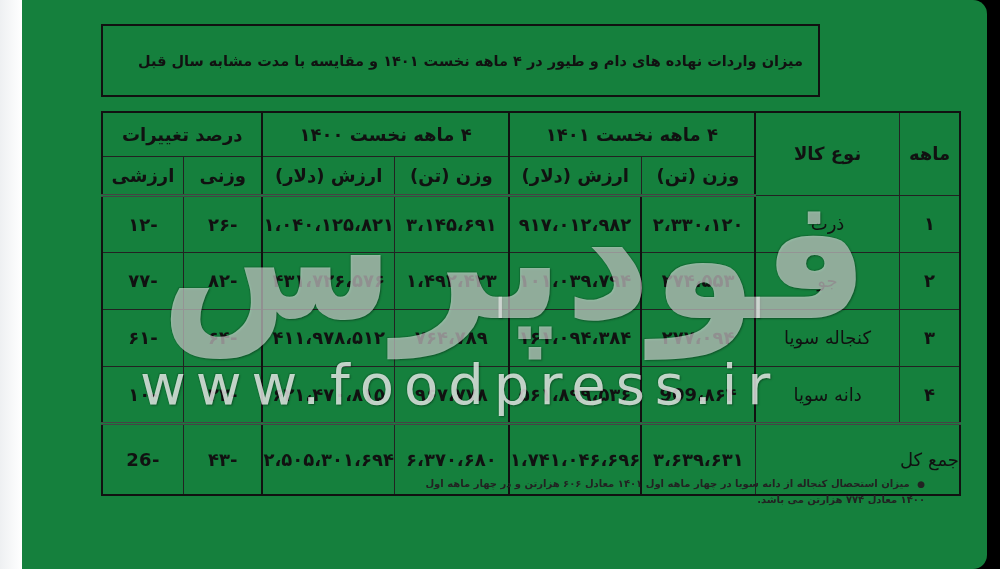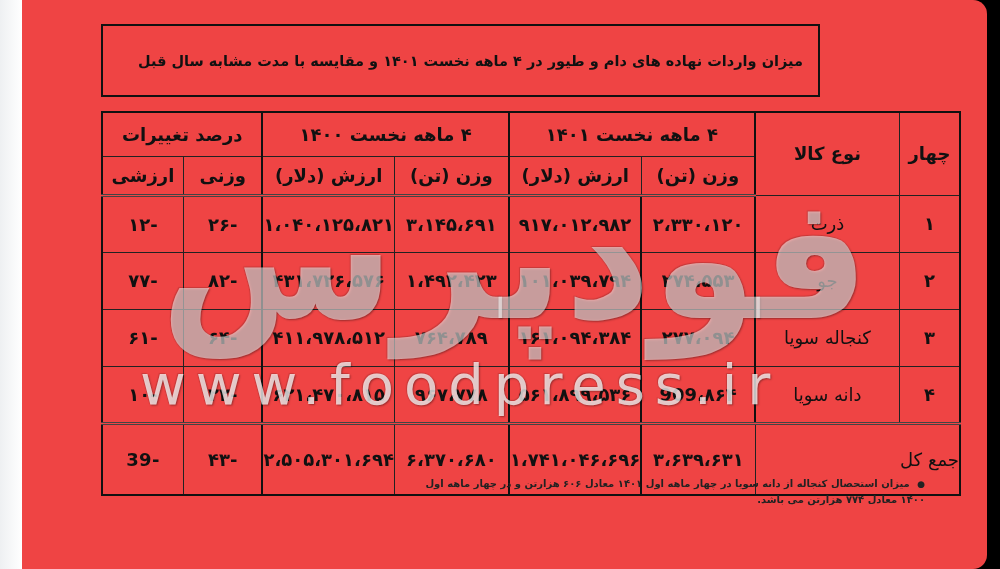--- a/index.html
+++ b/index.html
@@ -5,21 +5,21 @@
     html, body { margin: 0; padding: 0; }
     body {
       width: 1000px; height: 569px; overflow: hidden;
       background: #000000;
       font-family: "DejaVu Sans", sans-serif;
       position: relative;
     }
     .page {
       position: absolute; left: 0; top: 0;
       width: 987px; height: 569px;
-      background: #ef4444;
+      background: #15803d;
       border-top-right-radius: 14px;
       border-bottom-right-radius: 14px;
       overflow: hidden;
     }
     .leftshade {
       position: absolute; left: 0; top: 0; width: 22px; height: 569px;
       background: linear-gradient(to right, #eef0f2, #ffffff);
     }
     .title-box {
       position: absolute; left: 101px; top: 24px; width: 719px; height: 73px;
@@ -82,21 +82,21 @@
 <div class="page">
   <div class="leftshade"></div>
 
   <div class="title-box">
     <div class="title">میزان واردات نهاده های دام و طیور در ۴ ماهه  نخست ۱۴۰۱ و مقایسه با مدت مشابه سال قبل</div>
   </div>
 
   <table class="data">
     <tbody>
         <tr class="grp-head">
-      <th rowspan="2" style="width:62px">چهار</th>
+      <th rowspan="2" style="width:62px">ماهه</th>
       <th rowspan="2" class="thickL" style="width:160px">نوع کالا</th>
       <th colspan="2" class="thickL">۴ ماهه نخست ۱۴۰۱</th>
       <th colspan="2" class="thickL">۴ ماهه نخست ۱۴۰۰</th>
       <th colspan="2">درصد تغییرات</th>
     </tr>
     <tr class="sub-head hdr-bottom">
       <th style="width:116px">وزن (تن)</th>
       <th class="thickL" style="width:117px">ارزش (دلار)</th>
       <th style="width:117px">وزن (تن)</th>
       <th class="thickL" style="width:116px">ارزش (دلار)</th>
@@ -145,21 +145,21 @@
       <td class="num">-۱۰</td>
     </tr>
 
     <tr class="total-row total-top">
       <td colspan="2" class="item" style="text-align:right; padding-left:60px;">جمع کل</td>
       <td class="num thickL">۳،۶۳۹،۶۳۱</td>
       <td class="num thickL">۱،۷۴۱،۰۴۶،۶۹۶</td>
       <td class="num">۶،۳۷۰،۶۸۰</td>
       <td class="num thickL">۲،۵۰۵،۳۰۱،۶۹۴</td>
       <td class="num">-۴۳</td>
-      <td class="num">-39</td>
+      <td class="num">-26</td>
     </tr>
   </tbody>
     </table>
 
   <div class="watermark wm-logo">فودپرس</div>
   <div class="watermark wm-url">www.foodpress.ir</div>
 
   <div class="footnote">
     <span class="bullet">●</span>
     <span>میزان استحصال کنجاله از دانه سویا در  چهار ماهه اول ۱۴۰۱ معادل ۶۰۶ هزارتن و در  چهار ماهه اول ۱۴۰۰ معادل ۷۷۴ هزارتن می باشد.</span>

